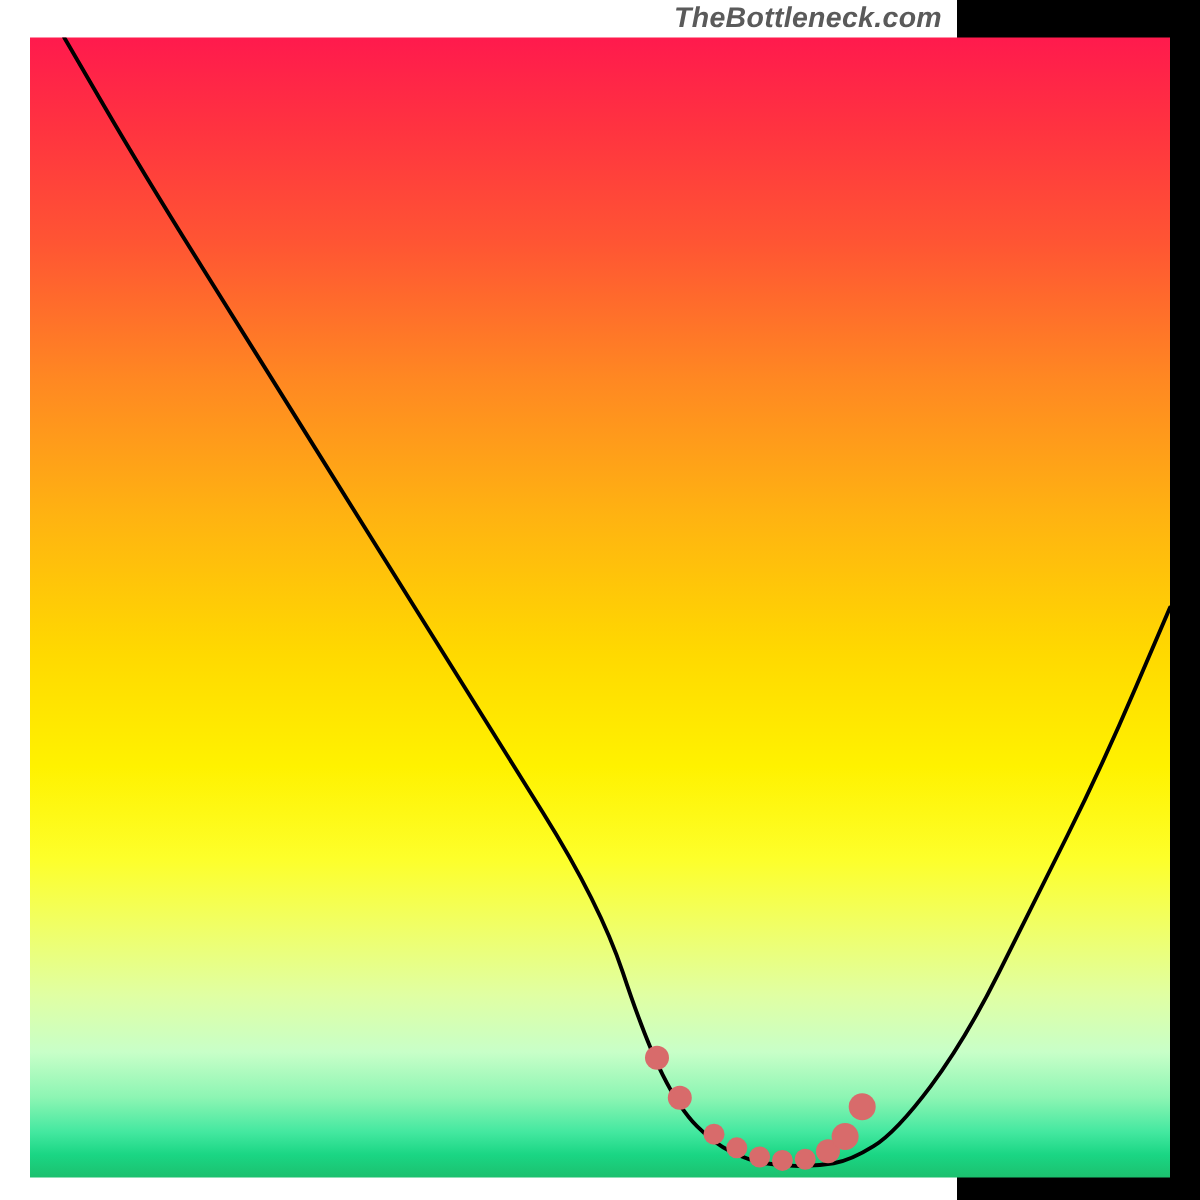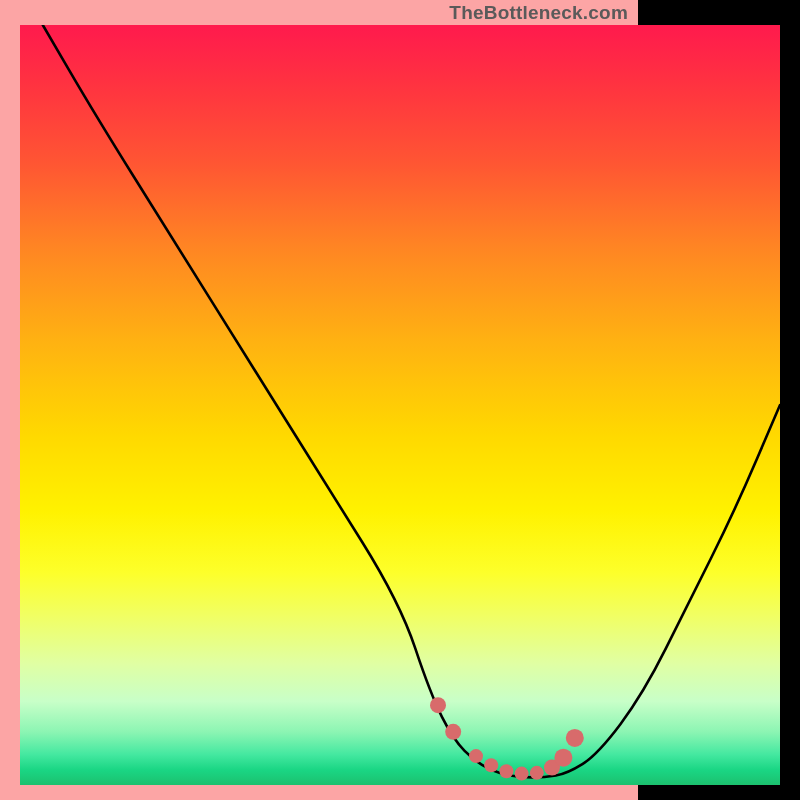--- a/index.html
+++ b/index.html
@@ -1,21 +1,22 @@
 <!DOCTYPE html>
 <html><head>
 <meta charset="utf-8">
 <style>
   * { margin: 0; padding: 0; box-sizing: border-box; }
   html, body { width: 800px; height: 800px; background: #000; overflow: hidden; }
   .frame {
     position: absolute;
     left: 0; top: 0;
     width: 638px; height: 800px;
-    background: #fca5a5;
+    background: #ffffff;
+    font-style: italic;
   }
   .plot-area {
     position: absolute;
     left: 20px; top: 25px;
     width: 760px; height: 760px;
   }
   .gradient-bg {
     position: absolute;
     left: 0; top: 0;
     width: 760px; height: 760px;

